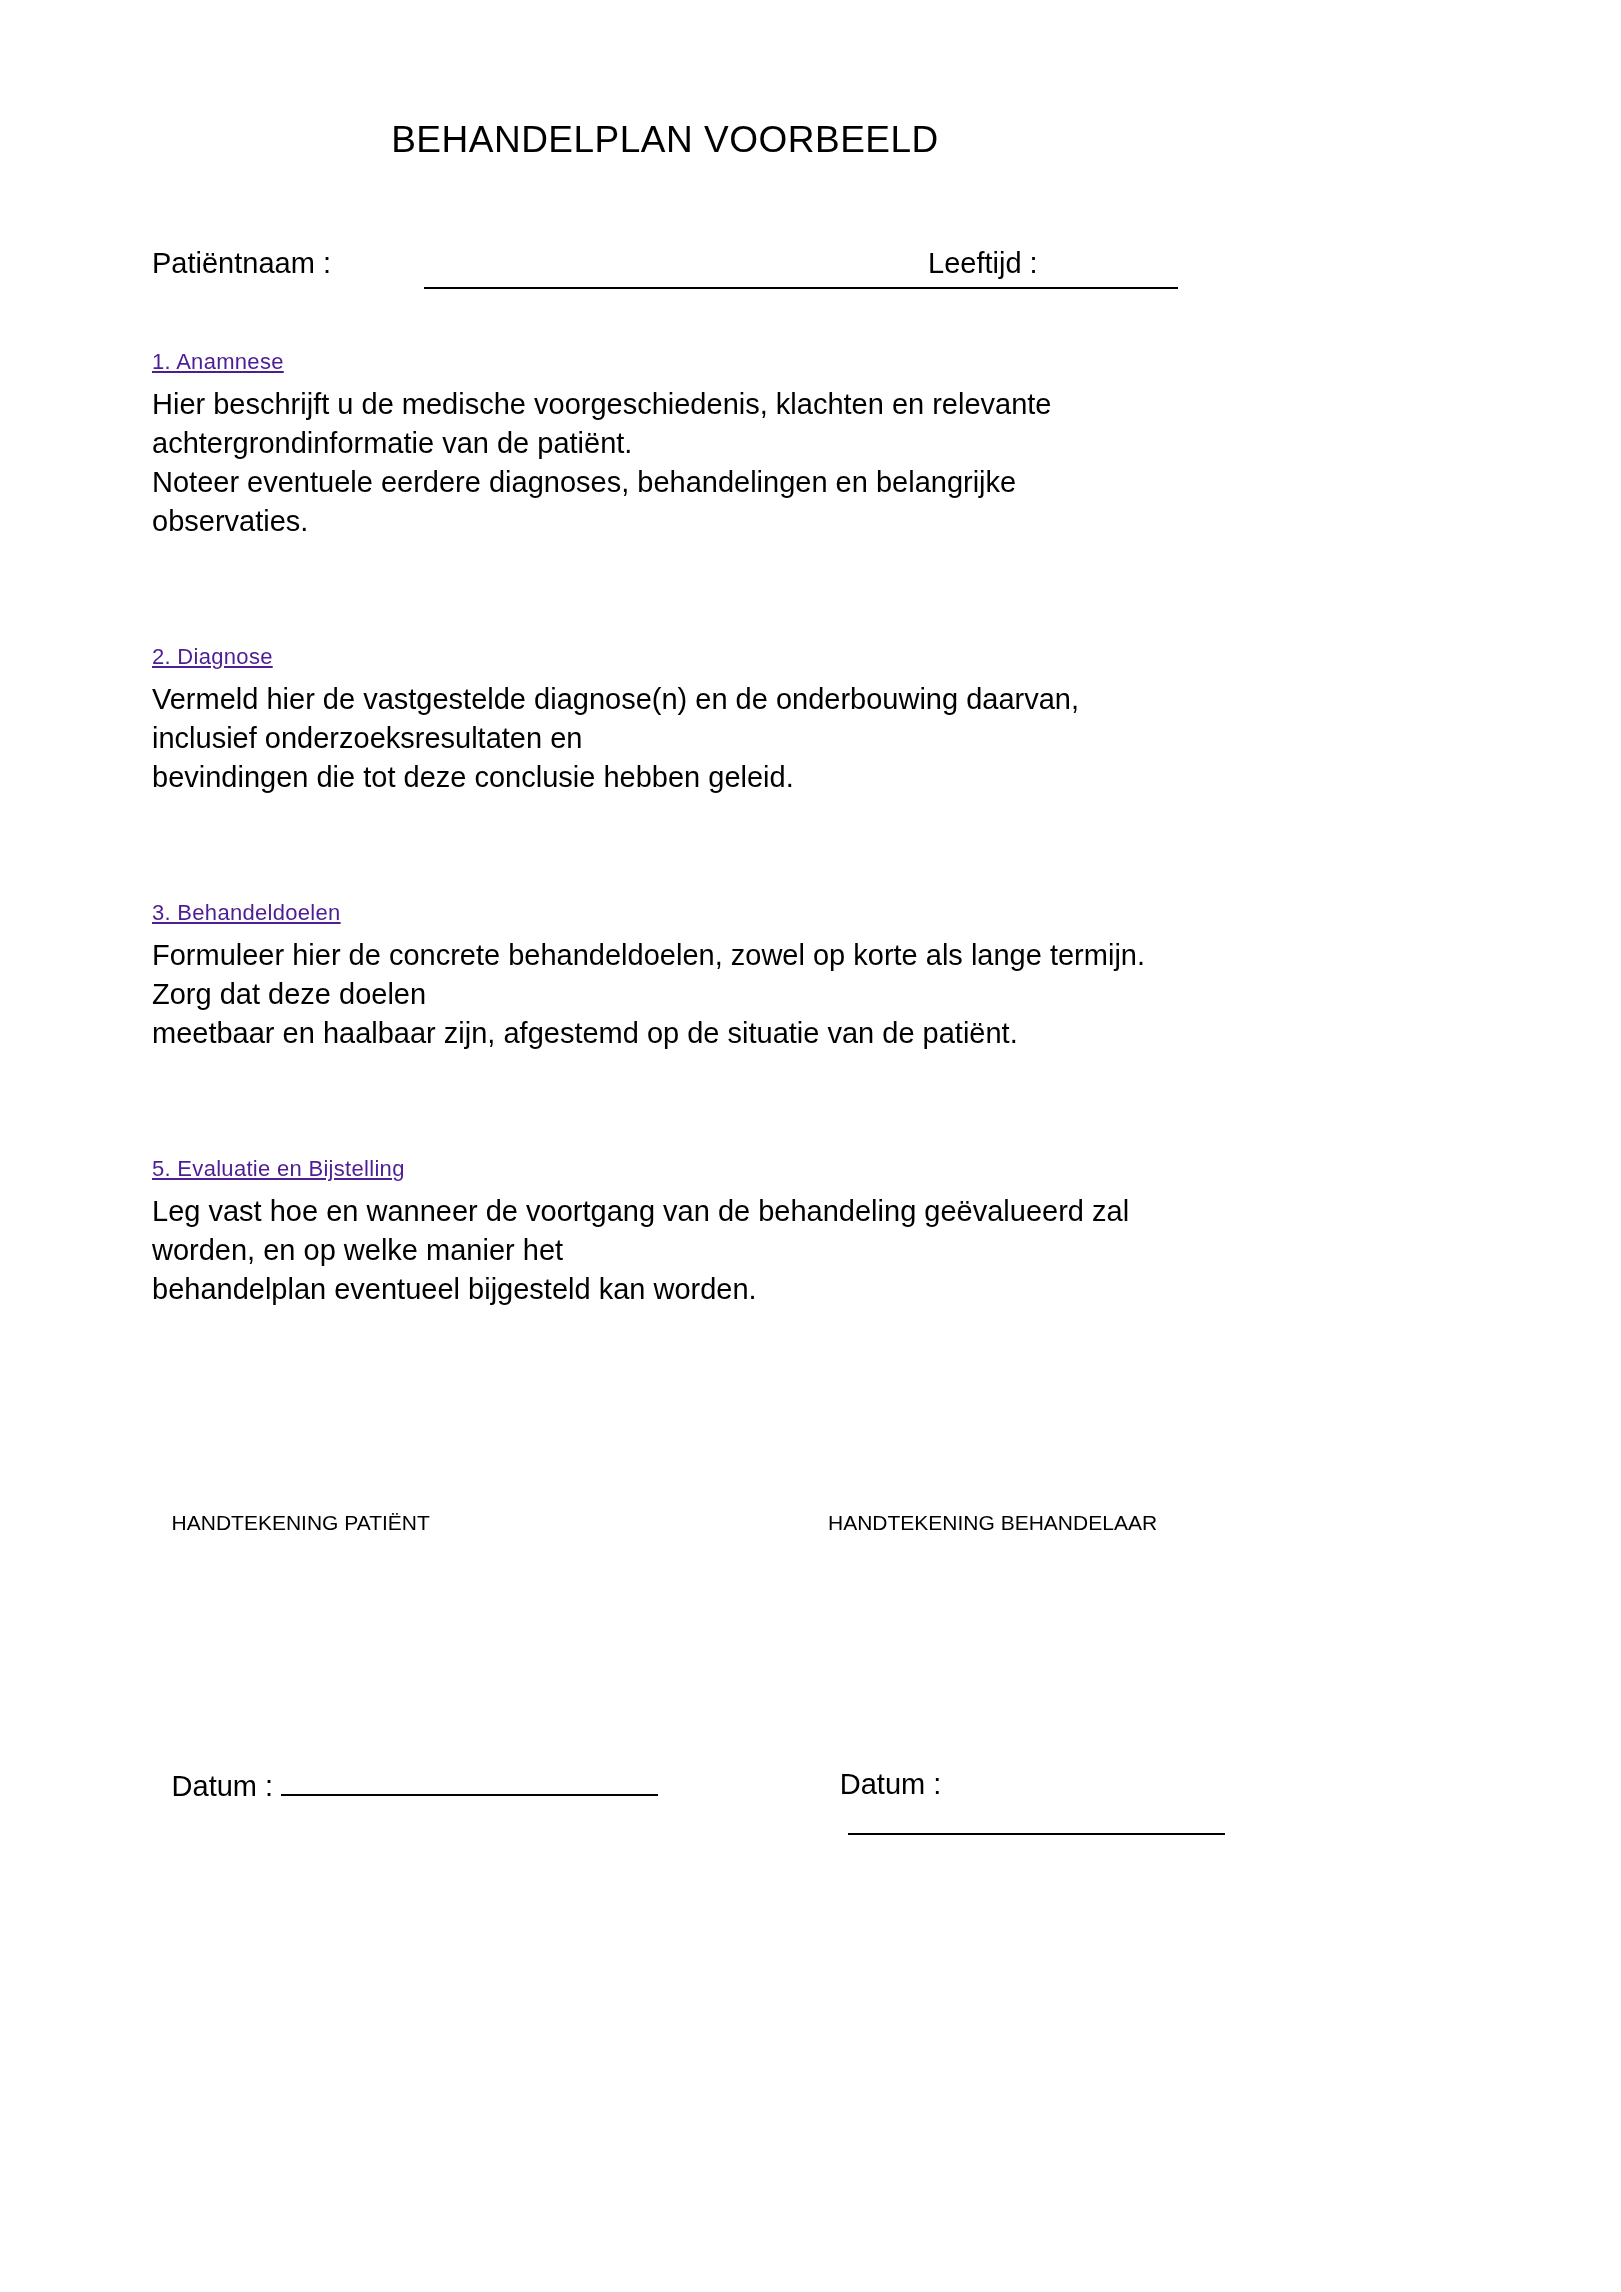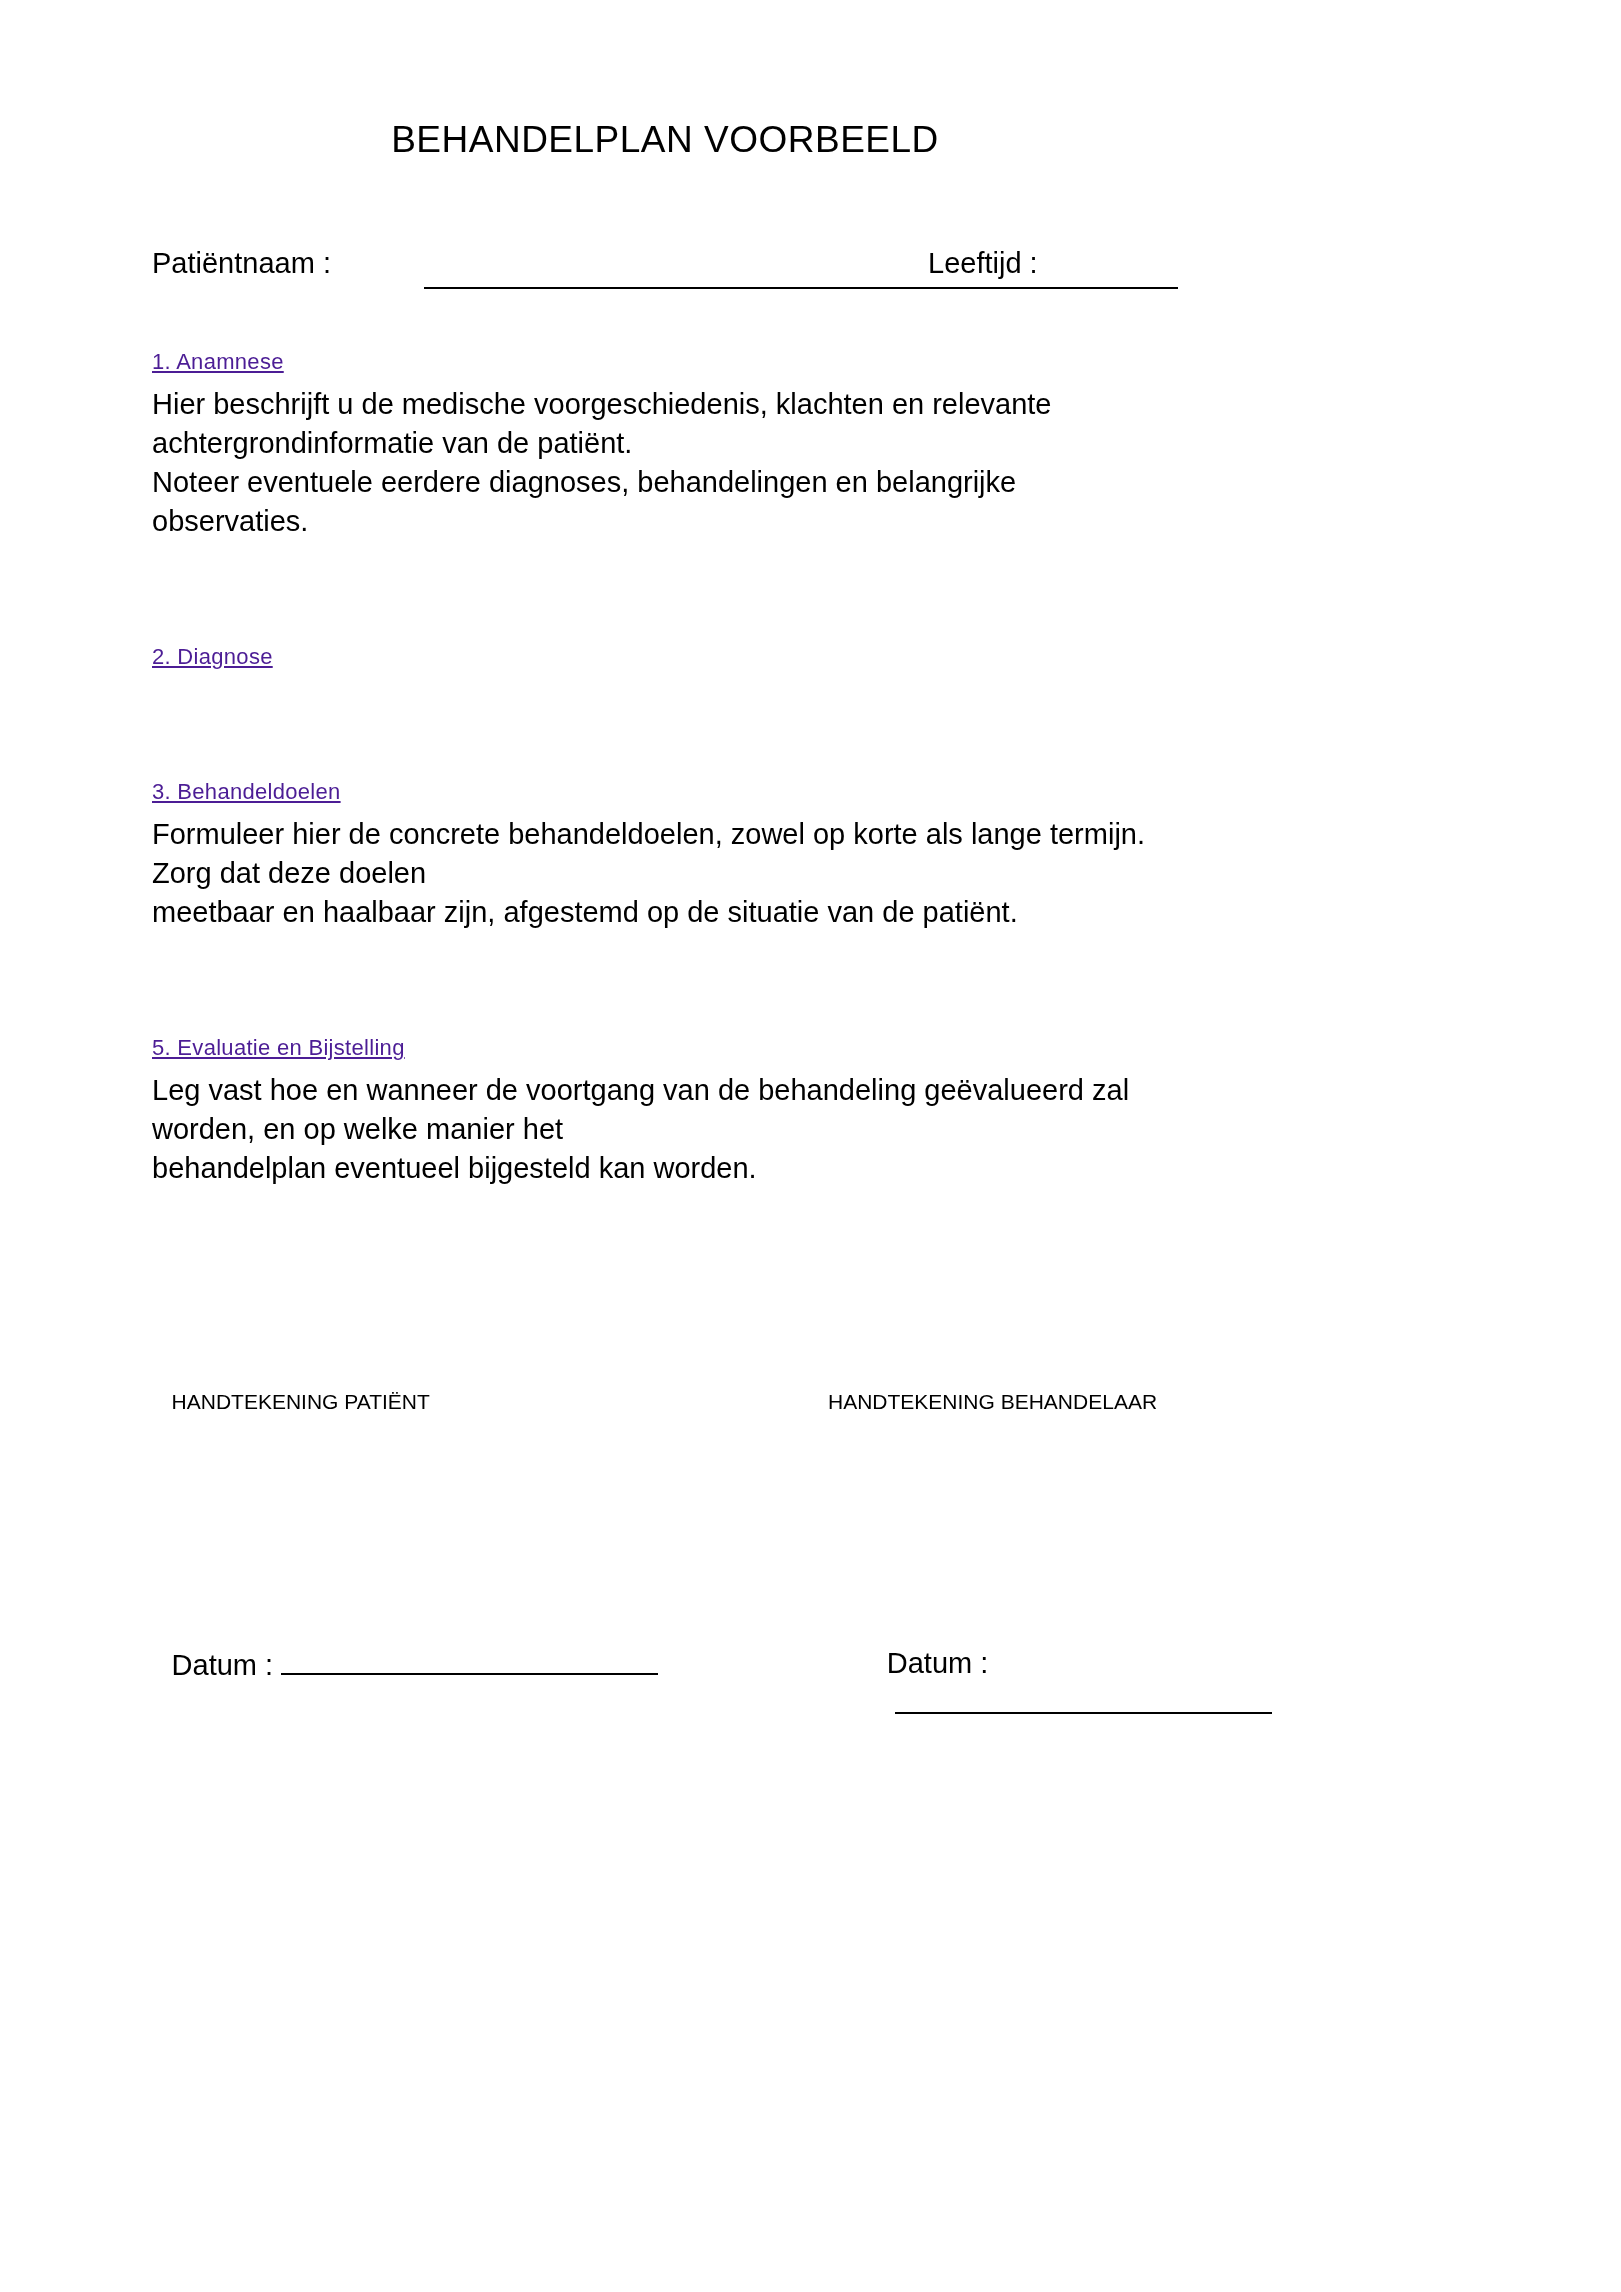--- a/index.html
+++ b/index.html
@@ -78,21 +78,20 @@
     box-sizing: border-box;
   }
   .sig-col-right {
     flex: 1 1 auto;
   }
   .date-row {
     display: flex;
     margin-top: 223px;
     font-size: 29px;
     line-height: 39px;
-    gap: 47px;
   }
   .date-row .sig-col-right {
     padding-left: 11.8px;
     box-sizing: border-box;
   }
   .date-line {
     display: inline-block;
     width: 377px;
     height: 29px;
     margin-left: 7.8px;
@@ -115,20 +114,22 @@
   </div>
 
   <div class="section">
     <h2>1. Anamnese</h2>
     <p>Hier beschrijft u de medische voorgeschiedenis, klachten en relevante achtergrondinformatie van de patiënt.
 Noteer eventuele eerdere diagnoses, behandelingen en belangrijke observaties.</p>
   </div>
 
   <div class="section">
     <h2>2. Diagnose</h2>
+    <p>Vermeld hier de vastgestelde diagnose(n) en de onderbouwing daarvan, inclusief onderzoeksresultaten en
+bevindingen die tot deze conclusie hebben geleid.</p>
   </div>
 
   <div class="section">
     <h2>3. Behandeldoelen</h2>
     <p>Formuleer hier de concrete behandeldoelen, zowel op korte als lange termijn. Zorg dat deze doelen
 meetbaar en haalbaar zijn, afgestemd op de situatie van de patiënt.</p>
   </div>
 
 
   <div class="section">

